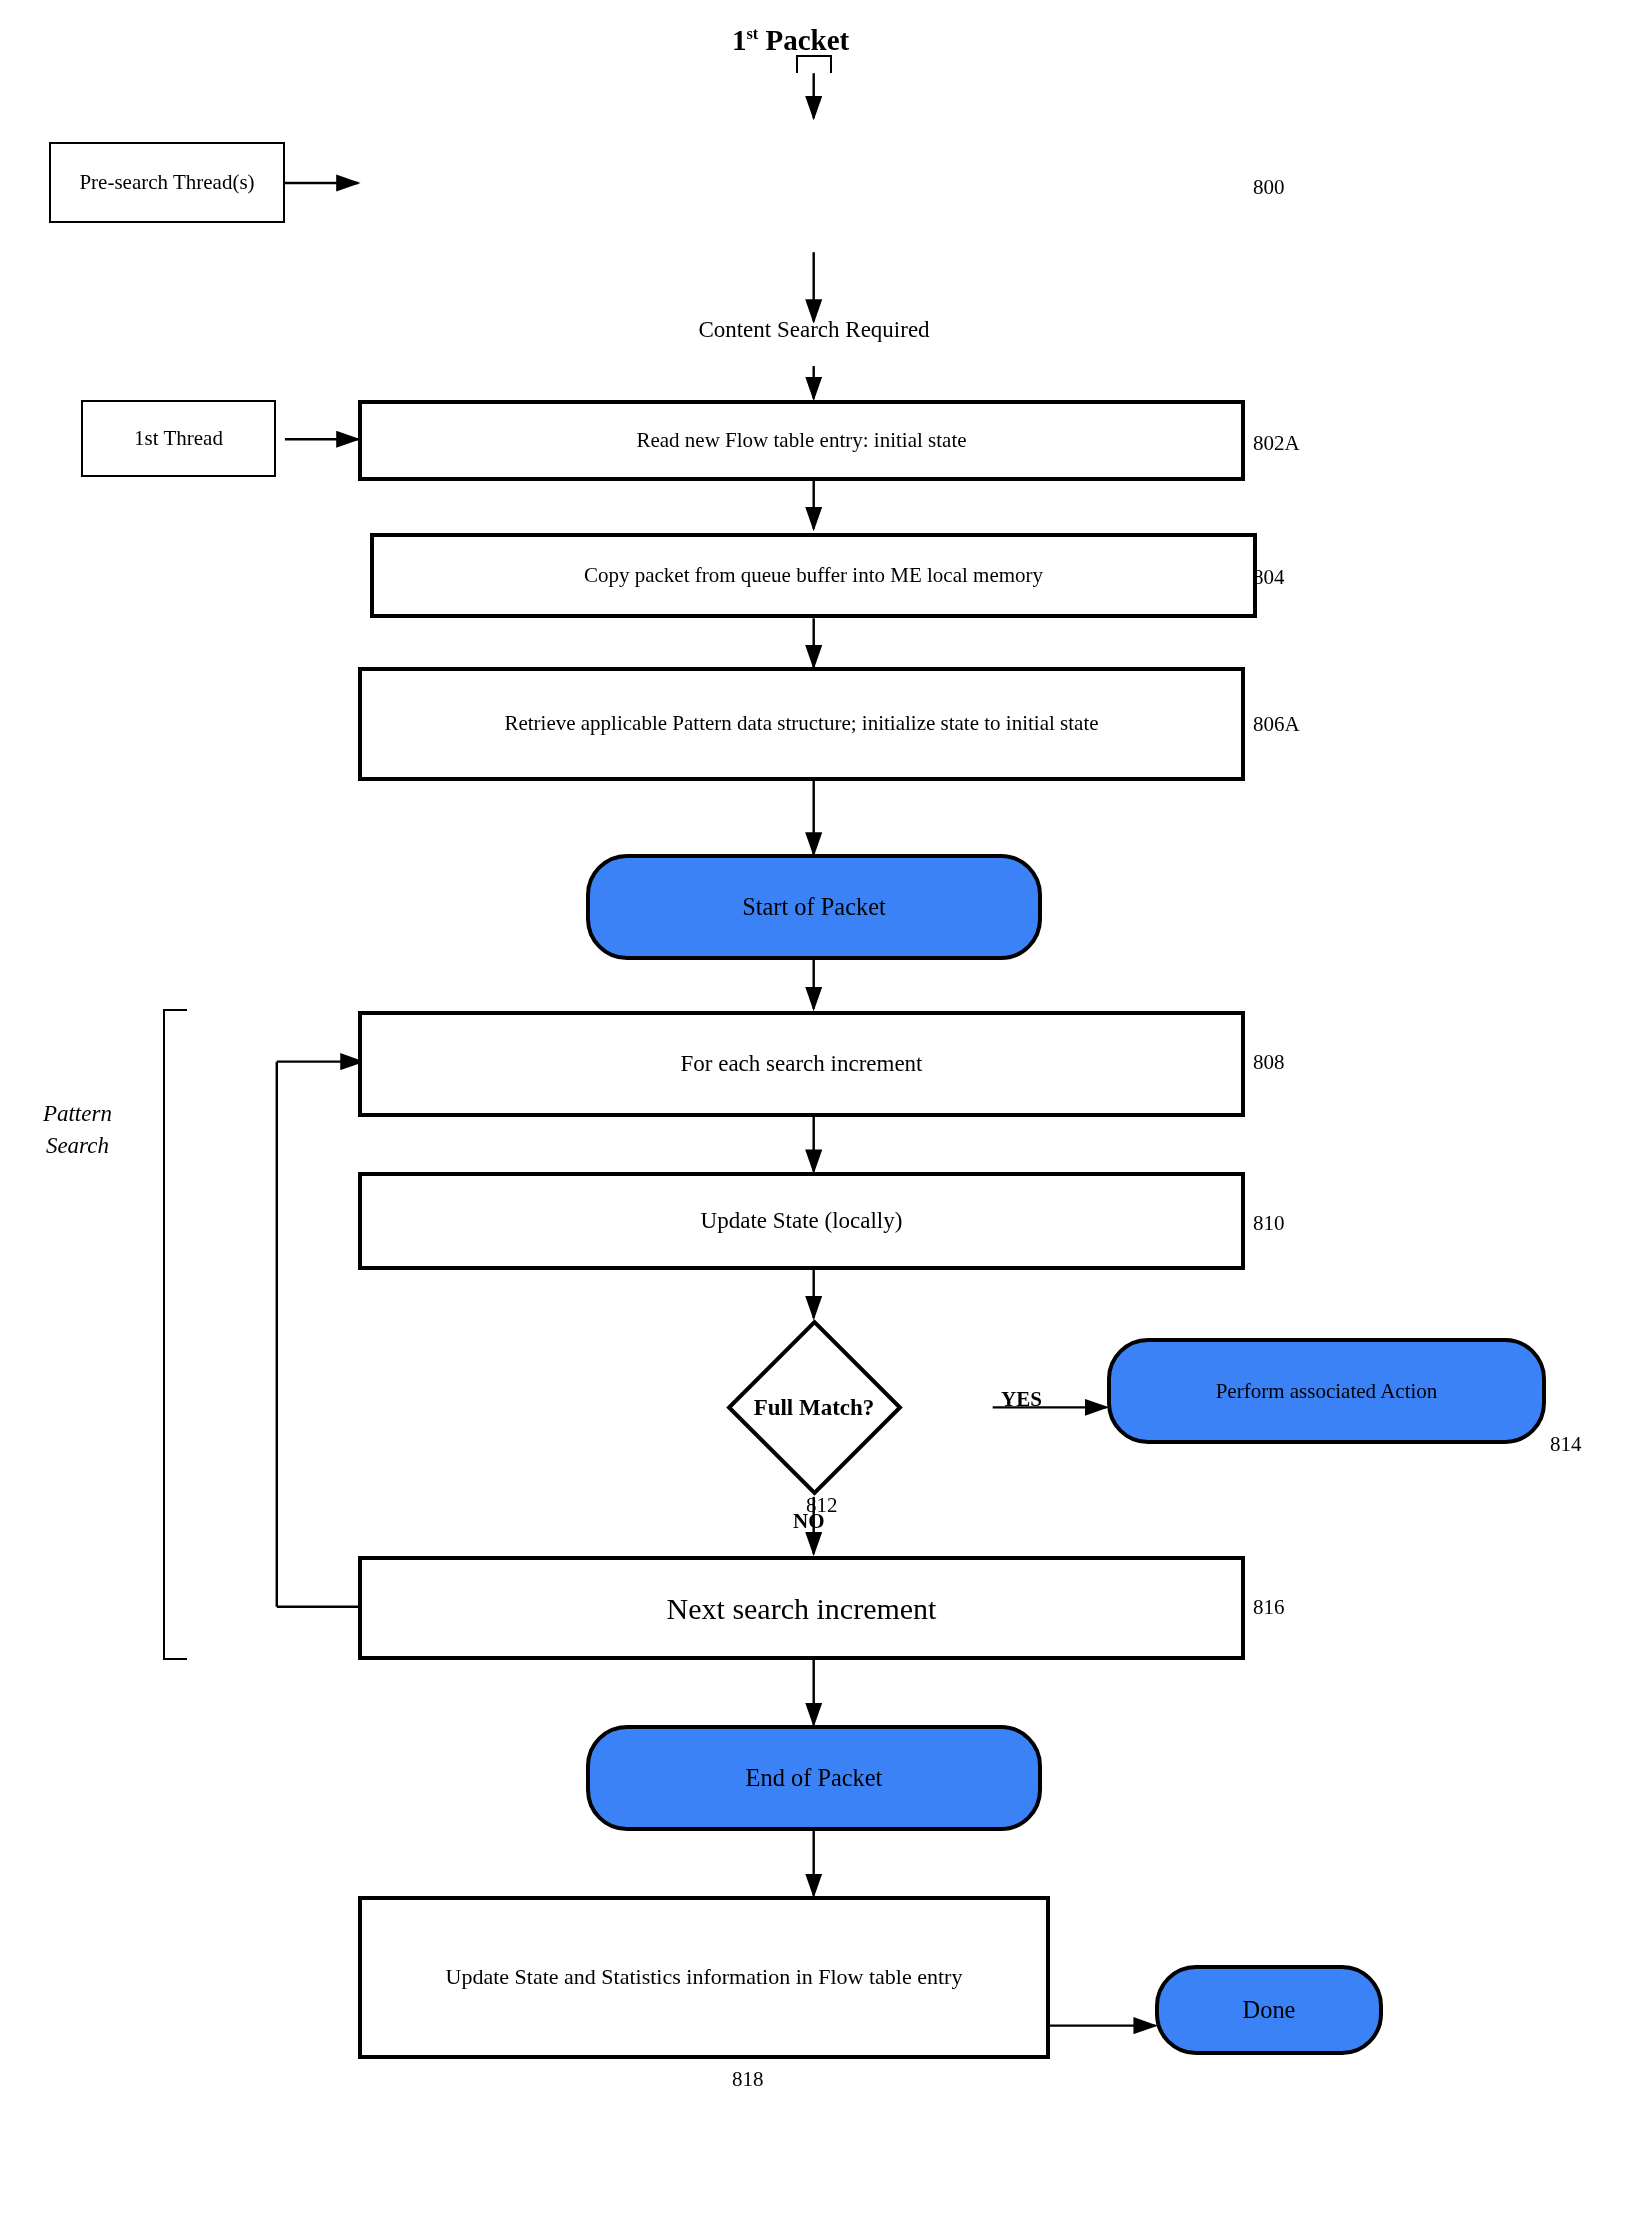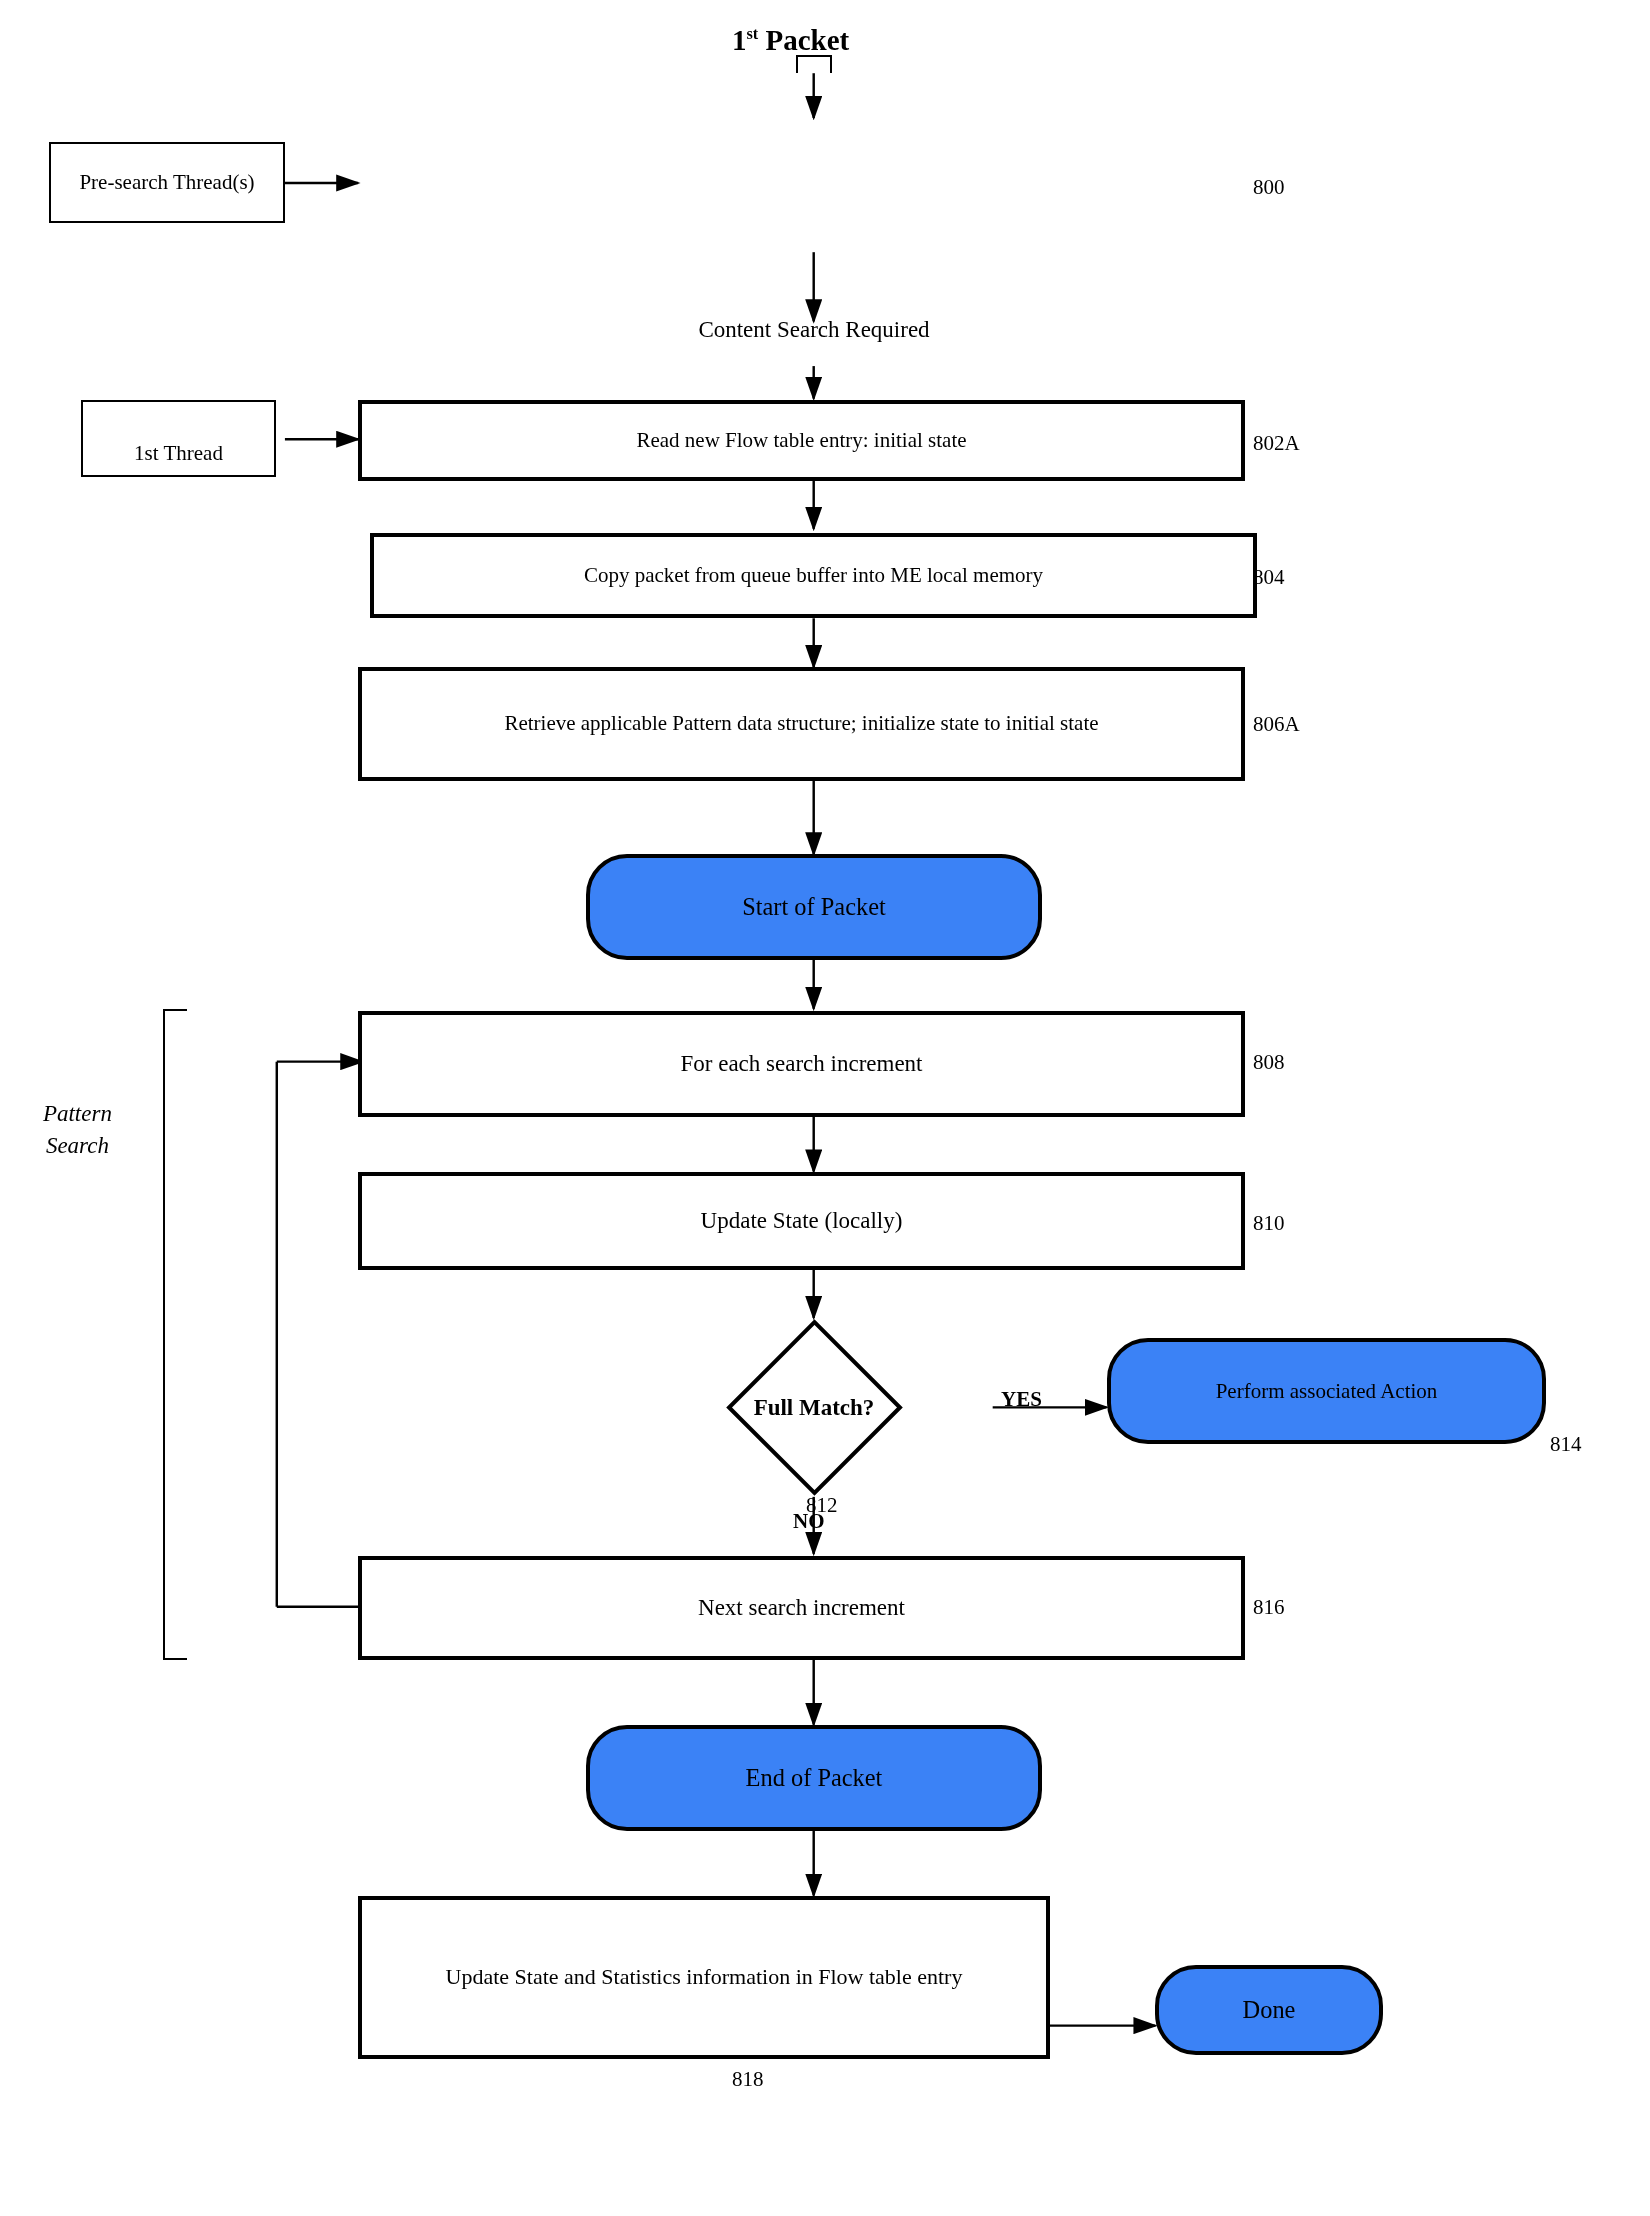--- a/index.html
+++ b/index.html
@@ -162,21 +162,21 @@
   </div>
 
   <div class="ref-label" style="left:1253px; top:175px;">
     <span>800</span>
   </div>
 
   <div style="position:absolute; top:317px; left:570px; font-size:23px; text-align:center; width:488px;">
     <span>Content Search Required</span>
   </div>
 
-  <div class="flow-rect" style="left:81px; top:400px; width:195px; height:77px; font-size:21px;align-items:flex-end;">
+  <div class="flow-rect" style="left:81px; top:400px; width:195px; height:77px; font-size:21px;">
     <span>1st Thread</span>
   </div>
 
   <div class="flow-rect bold-border" style="left:358px; top:400px; width:887px; height:81px; font-size:21px;">
     <span>Read new Flow table entry: initial state</span>
   </div>
   <div class="ref-label" style="left:1253px; top:431px;">
     <span>802A</span>
   </div>
 
@@ -234,21 +234,21 @@
     <span>NO</span>
   </div>
 
   <div class="flow-pill" style="left:1107px; top:1338px; width:439px; height:106px; font-size:21px;">
     <span>Perform associated Action</span>
   </div>
   <div class="ref-label" style="left:1550px; top:1432px;">
     <span>814</span>
   </div>
 
-  <div class="flow-rect bold-border" style="left:358px; top:1556px; width:887px; height:104px; font-size:23px;">
+  <div class="flow-rect bold-border" style="left:358px; top:1556px; width:887px; height:104px; font-size:30px;">
     <span>Next search increment</span>
   </div>
   <div class="ref-label" style="left:1253px; top:1595px;">
     <span>816</span>
   </div>
 
   <div class="flow-pill" style="left:586px; top:1725px; width:456px; height:106px; font-size:24.4px;">
     <span>End of Packet</span>
   </div>
 

